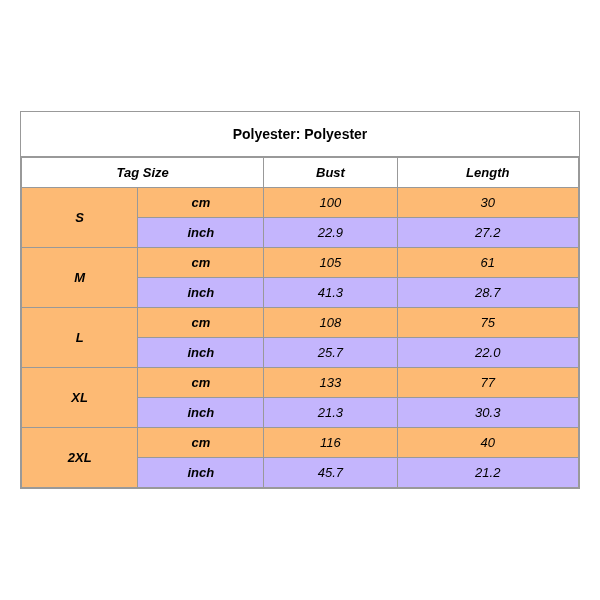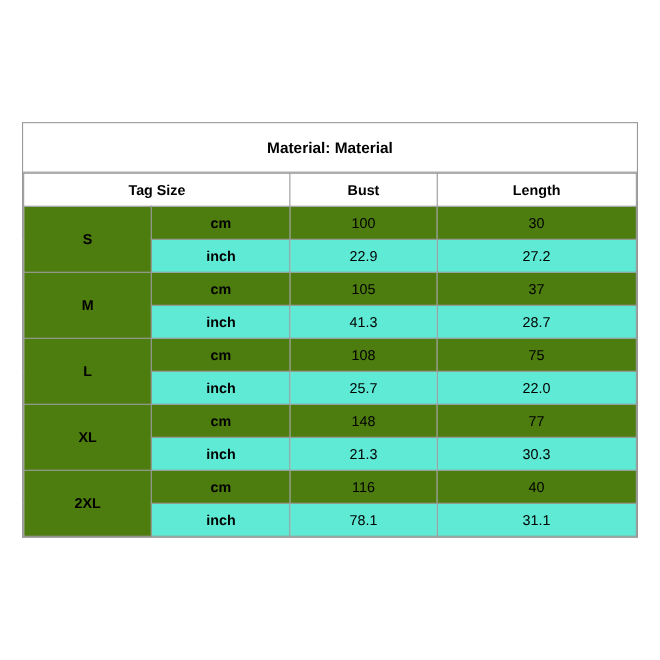--- a/index.html
+++ b/index.html
@@ -28,20 +28,21 @@
       text-align: center;
       padding: 14px 10px;
       font-weight: bold;
       font-size: 14px;
       border-bottom: 1px solid #999;
     }
 
     table {
       width: 100%;
       border-collapse: collapse;
+      font-style: italic;
     }
 
     th, td {
       border: 1px solid #999;
       text-align: center;
       padding: 7px 5px;
     }
 
     thead th {
       font-weight: bold;
@@ -51,32 +52,32 @@
     .tag-size-cell {
       font-weight: bold;
       vertical-align: middle;
     }
 
     .unit-cell {
       font-weight: bold;
     }
 
     .white-row td {
-      background-color: #4d7c0f;
+      background-color: #fdba74;
     }
 
     .shaded-row td {
-      background-color: #5eead4;
+      background-color: #c4b5fd;
     }
   </style>
 </head>
 <body>
 
 <div class="container">
-  <div class="title-row">Material: Material</div>
+  <div class="title-row">Polyester: Polyester</div>
   <table>
     <thead>
       <tr>
         <th colspan="2">Tag Size</th>
         <th>Bust</th>
         <th>Length</th>
       </tr>
     </thead>
     <tbody id="table-body">
     <tr class="white-row">
@@ -87,55 +88,55 @@
         </tr>
         <tr class="shaded-row">
           <td class="unit-cell">inch</td>
           <td>22.9</td>
           <td>27.2</td>
         </tr>
         <tr class="white-row">
           <td rowspan="2" class="tag-size-cell">M</td>
           <td class="unit-cell">cm</td>
           <td>105</td>
-          <td>37</td>
+          <td>61</td>
         </tr>
         <tr class="shaded-row">
           <td class="unit-cell">inch</td>
           <td>41.3</td>
           <td>28.7</td>
         </tr>
         <tr class="white-row">
           <td rowspan="2" class="tag-size-cell">L</td>
           <td class="unit-cell">cm</td>
           <td>108</td>
           <td>75</td>
         </tr>
         <tr class="shaded-row">
           <td class="unit-cell">inch</td>
           <td>25.7</td>
           <td>22.0</td>
         </tr>
         <tr class="white-row">
           <td rowspan="2" class="tag-size-cell">XL</td>
           <td class="unit-cell">cm</td>
-          <td>148</td>
+          <td>133</td>
           <td>77</td>
         </tr>
         <tr class="shaded-row">
           <td class="unit-cell">inch</td>
           <td>21.3</td>
           <td>30.3</td>
         </tr>
         <tr class="white-row">
           <td rowspan="2" class="tag-size-cell">2XL</td>
           <td class="unit-cell">cm</td>
           <td>116</td>
           <td>40</td>
         </tr>
         <tr class="shaded-row">
           <td class="unit-cell">inch</td>
-          <td>78.1</td>
-          <td>31.1</td>
+          <td>45.7</td>
+          <td>21.2</td>
         </tr>
       </tbody>
   </table>
 </div>
 
 </body></html>

